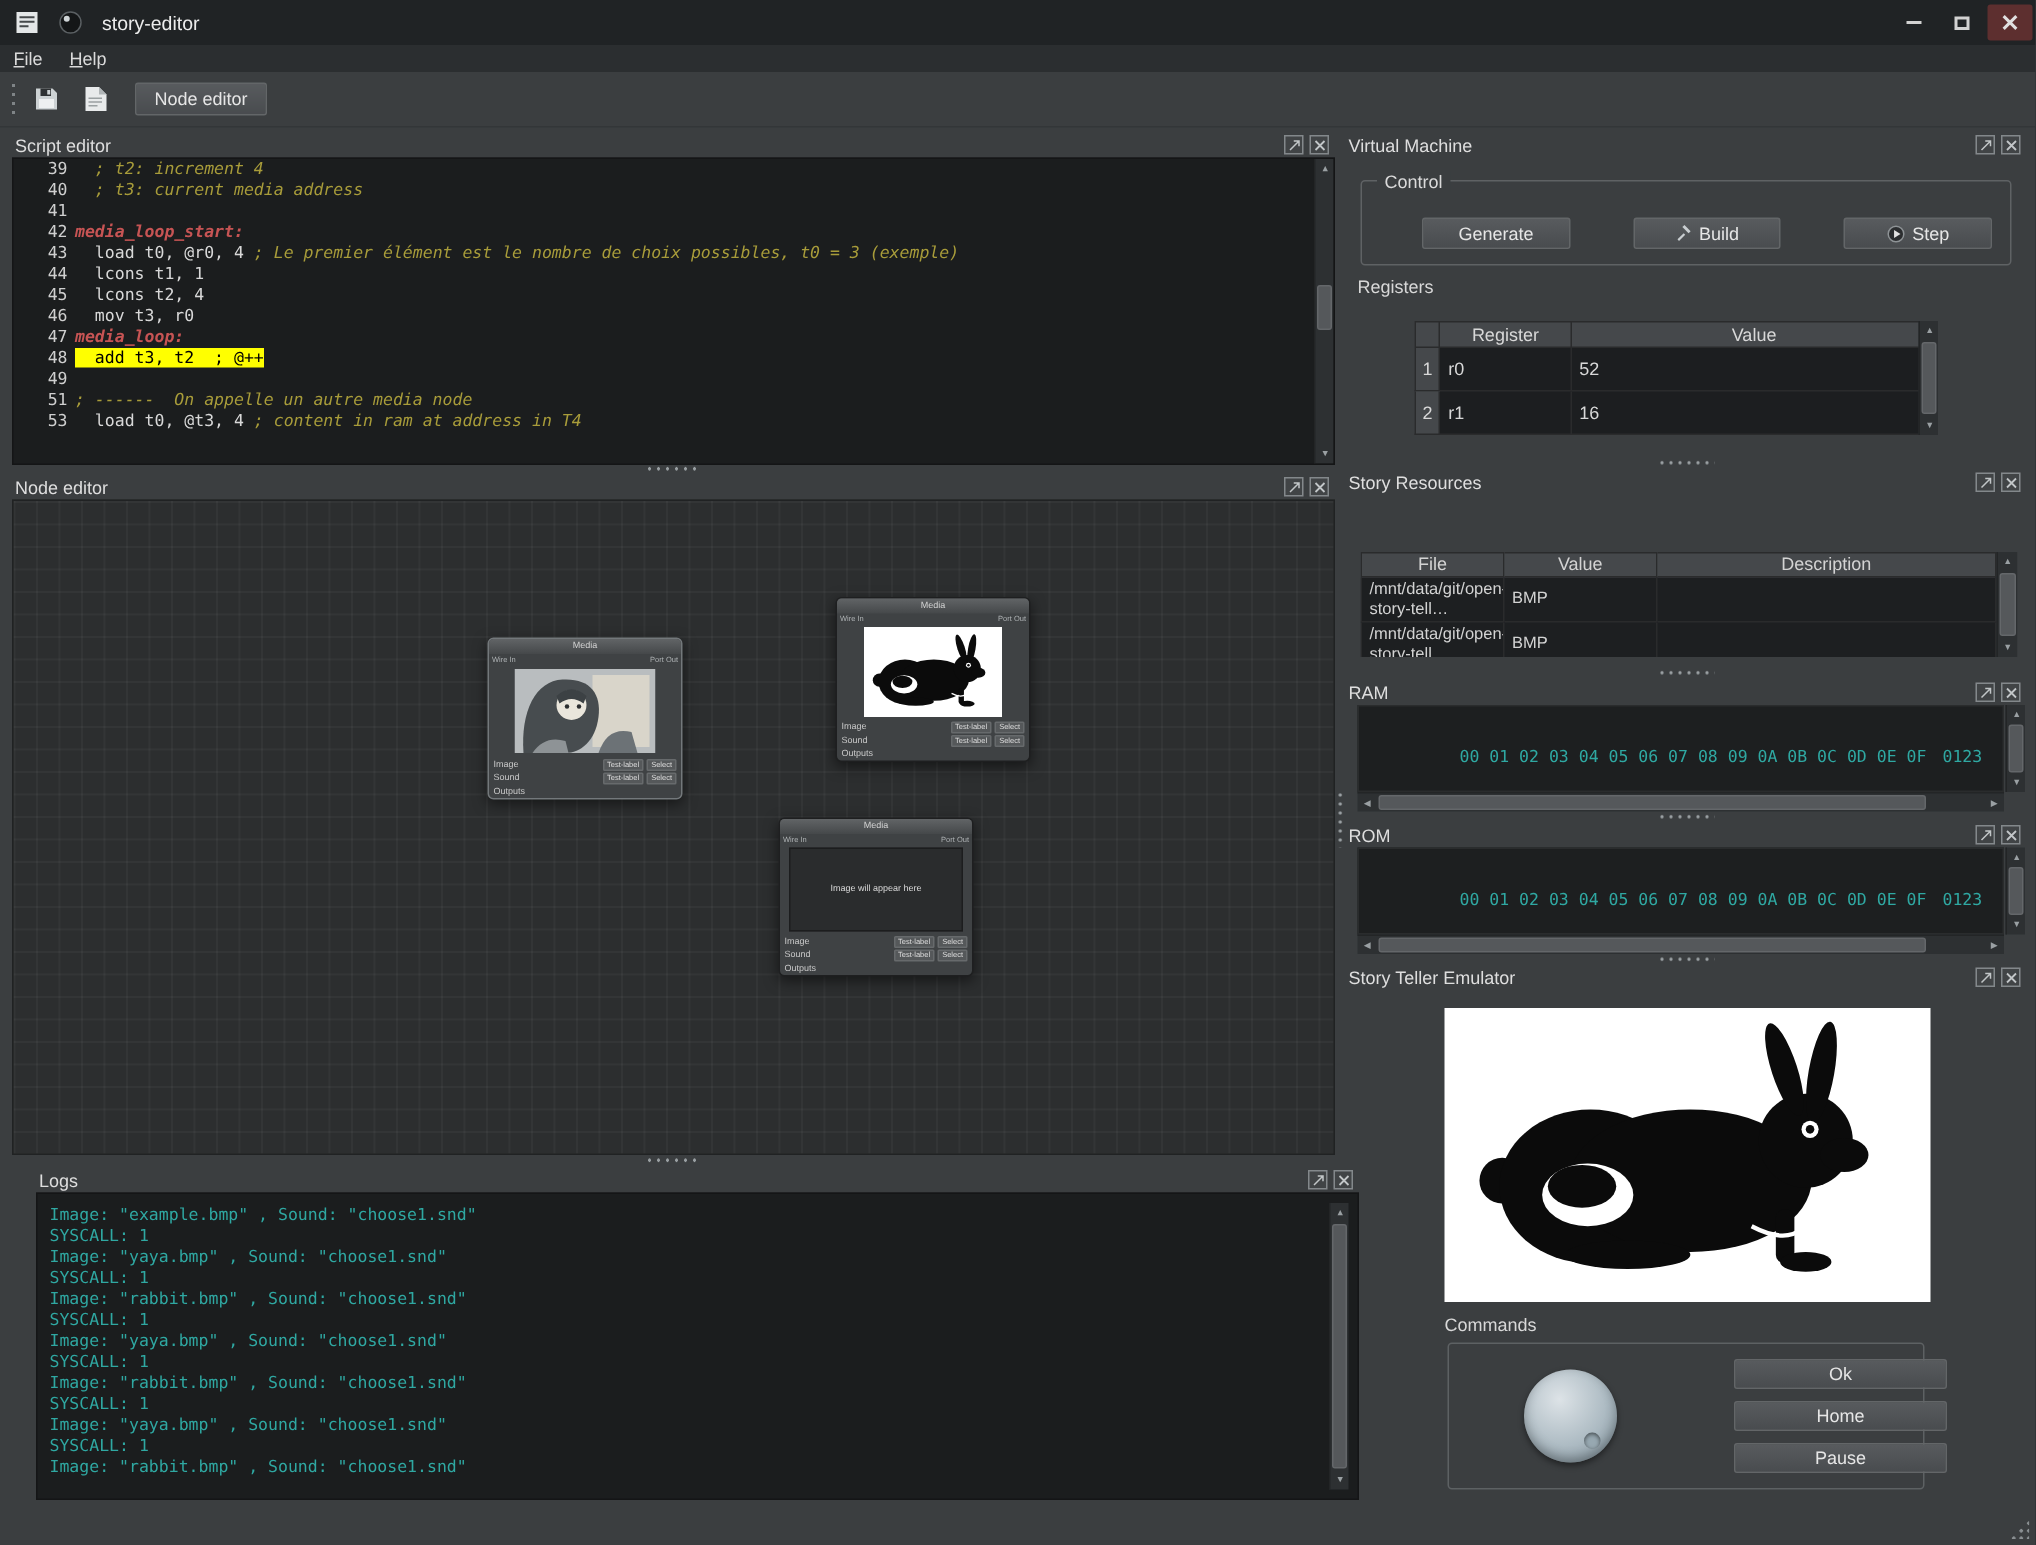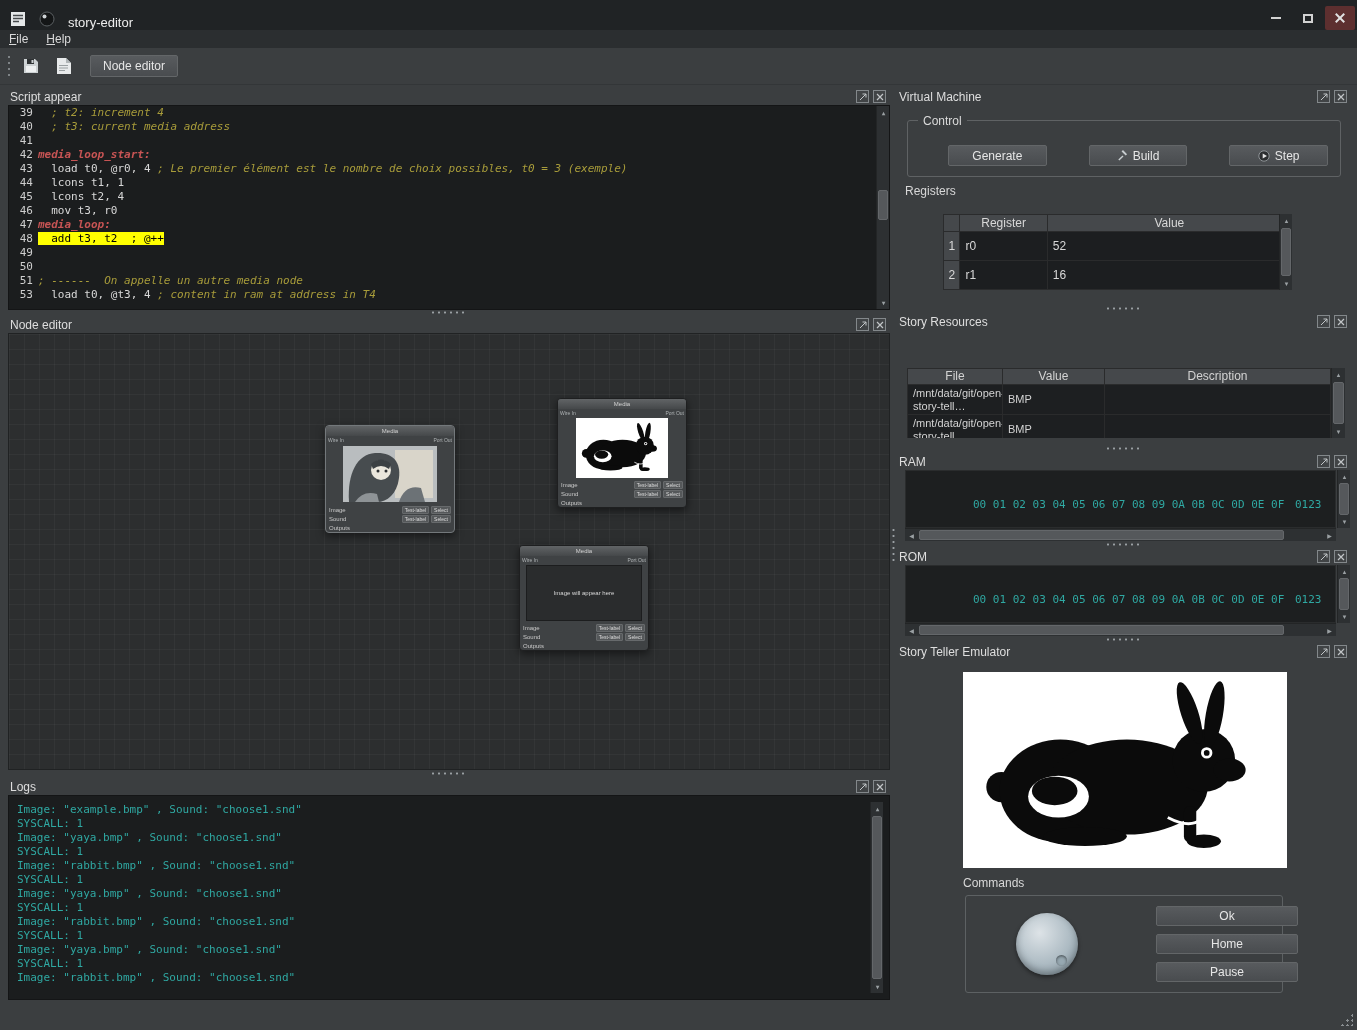--- a/index.html
+++ b/index.html
@@ -1,21 +1,21 @@
 <!DOCTYPE html>
 <html><head>
 <meta charset="utf-8">
 <style>
 * { margin:0; padding:0; box-sizing:border-box; }
 html,body { width:1357px; height:1030px; overflow:hidden; }
 body { background:#3b3e40; font-family:"Liberation Sans","DejaVu Sans",sans-serif; color:#d8d8d8; }
 .app { position:relative; width:1357px; height:1030px; background:#3b3e40; outline:1px solid #1a1c1d; }
 
 
-.titlebar { position:absolute; top:0; left:0; right:0; height:30px; background:#202325; display:flex; align-items:flex-end; }
+.titlebar { position:absolute; top:0; left:0; right:0; height:30px; background:#202325; display:flex; align-items:center; }
 .tb-icon { width:22px; height:22px; margin-left:7px; display:flex; align-items:center; justify-content:center; }
 .tb-title { margin-left:10px; font-size:13px; color:#ececec; }
 .tb-spacer { flex:1; }
 .tb-ctrl { width:30px; height:24px; margin-right:2px; display:flex; align-items:center; justify-content:center; }
 .tb-ctrl.close { background:#5d2f2f; border-radius:2px; }
 .min-glyph { width:10px; height:2px; background:#d2d2d2; }
 .max-glyph { width:10px; height:9px; border:2px solid #d2d2d2; }
 .x-glyph { position:relative; width:10px; height:10px; }
 .x-glyph::before,.x-glyph::after { content:""; position:absolute; left:4px; top:-1px; width:2px; height:12px; background:#e0e0e0; }
 .x-glyph::before { transform:rotate(45deg); } .x-glyph::after { transform:rotate(-45deg); }
@@ -28,21 +28,21 @@
 .tool-grip { width:6px; height:24px; margin-left:6px; background-image:radial-gradient(circle,#7f8487 1px,transparent 1.3px); background-size:6px 6px; }
 .tool-btn { width:28px; height:28px; margin-left:5px; display:flex; align-items:center; justify-content:center; border-radius:2px; }
 .btn { background:linear-gradient(#585b5e,#494c4f); border:1px solid #636668; border-radius:2px; color:#e6e6e6; font-size:12px; display:flex; align-items:center; justify-content:center; gap:5px;margin-left:28px; }
 .node-editor-btn { margin-left:12px; height:22px; padding:0 12px; }
 
 
 .dock { position:absolute; }
 .dock-head { height:17px; display:flex; align-items:center; }
 .dock-name { flex:1; font-size:12px; color:#dedede; padding-left:2px; white-space:nowrap; }
 .dock-btn { width:13px; height:13px; margin-right:4px; border:1px solid #83888b; display:flex; align-items:center; justify-content:center; background:rgba(255,255,255,0.03); }
-.dock-body { position:absolute; left:0; right:0; top:17px; bottom:0; }
+.dock-body { position:absolute; left:0; right:0; top:17px; bottom:0;padding-left:12px; }
 
 
 .dock-script { left:8px; top:88px; width:882px; height:222px; }
 .script-body { background:#1b1d1e; border:1px solid #141516; overflow:hidden; font-family:"DejaVu Sans Mono",monospace; font-size:11px; line-height:14px; }
 .code-line { white-space:pre; height:14px; }
 .ln { display:inline-block; width:24px; text-align:right; color:#cfcfcf; margin-right:5px; }
 .code { color:#d8d8d8; }
 .comment { color:#a89c3a; font-style:italic; }
 .label { color:#c75454; font-style:italic;font-weight:bold; }
 .hl { background:#ffff00; color:#000; }
@@ -68,21 +68,21 @@
 .node-ports { display:flex; justify-content:space-between; font-size:5px; color:#aeb2b4; padding:1px 2px; height:8px; }
 .node-media { margin:1px auto 2px; display:flex; align-items:center; justify-content:center; overflow:hidden; }
 .media-white { background:#ffffff; }
 .media-empty { background:#2a2c2d; border:1px solid #1c1d1e; }
 .media-empty span { font-size:6px; color:#d8d8d8; }
 .node-row { display:flex; align-items:center; font-size:6px; color:#c9c9c9; padding:0 3px; height:9px; gap:2px; }
 .node-row .spacer { flex:1; }
 .nbtn { background:#55585a; border:1px solid #676a6c; border-radius:1px; font-size:5px; line-height:6px; padding:0 2px; color:#dddddd; }
 
 
-.dock-logs { left:8px; top:778px; width:882px; height:222px; }
+.dock-logs { left:24px; top:778px; width:882px; height:222px; }
 .logs-body { background:#1b1d1e; border:1px solid #141516; padding:7px 8px; font-family:"DejaVu Sans Mono",monospace; font-size:11px; line-height:14px; overflow:hidden; }
 .log-line { height:14px; white-space:pre; color:#2fa8a2; }
 .logs-scroll { top:6px; bottom:6px; right:6px; }
 
 
 .dock-vm { left:897px; top:88px; width:454px; height:217px; }
 .vm-group { position:absolute; left:10px; top:32px; width:434px; height:57px; border:1px solid #5f6264; border-radius:3px; }
 .group-label { position:absolute; top:-7px; left:10px; background:#3b3e40; padding:0 5px; font-size:12px; color:#dadada; }
 .vm-btnrow { display:flex; gap:14px; padding:24px 12px 0; }
 .vm-btnrow .btn { flex:1; height:21px; }
@@ -219,21 +219,21 @@
         <path d="M1 1 H10 L15 6 V17 H1 Z" fill="#e8eaeb"></path>
         <path d="M10 1 L10 6 H15 Z" fill="#b0b5b7"></path>
         <path d="M3 8.5 H12 M3 11 H12 M3 13.5 H9" stroke="#9aa0a2" stroke-width="1" fill="none"></path>
       </svg>
     </span>
     <span class="btn node-editor-btn">Node editor</span>
   </div>
 
   <div class="dock dock-script">
     <div class="dock-head">
-      <span class="dock-name">Script appear</span>
+      <span class="dock-name">Script editor</span>
       <span class="dock-btn">
           <svg width="8" height="8" viewBox="0 0 8 8">
             <path d="M1 7 L7 1 M3.5 1 H7 V4.5" stroke="#c2c6c8" fill="none"></path>
           </svg>
         </span>
       <span class="dock-btn">
           <svg width="8" height="8" viewBox="0 0 8 8">
             <path d="M1 1 L7 7 M7 1 L1 7" stroke="#c2c6c8" stroke-width="1.2" fill="none"></path>
           </svg>
         </span>
@@ -244,21 +244,20 @@
           <div class="code-line"><span class="ln">40</span><span class="comment">  ; t3: current media address</span></div>
           <div class="code-line"><span class="ln">41</span></div>
           <div class="code-line"><span class="ln">42</span><span class="label">media_loop_start:</span></div>
           <div class="code-line"><span class="ln">43</span><span class="code">  load t0, @r0, 4 </span><span class="comment">; Le premier élément est le nombre de choix possibles, t0 = 3 (exemple)</span></div>
           <div class="code-line"><span class="ln">44</span><span class="code">  lcons t1, 1</span></div>
           <div class="code-line"><span class="ln">45</span><span class="code">  lcons t2, 4</span></div>
           <div class="code-line"><span class="ln">46</span><span class="code">  mov t3, r0</span></div>
           <div class="code-line"><span class="ln">47</span><span class="label">media_loop:</span></div>
           <div class="code-line"><span class="ln">48</span><span class="hl">  add t3, t2  ; @++</span></div>
           <div class="code-line"><span class="ln">49</span></div>
-          <div class="code-line"><span class="ln">50</span></div>
           <div class="code-line"><span class="ln">51</span><span class="comment">; ------  On appelle un autre media node</span></div>
           <div class="code-line"><span class="ln">53</span><span class="code">  load t0, @t3, 4 </span><span class="comment">; content in ram at address in T4</span></div>
         </div>
       <div class="vscroll">
         <span class="sb-btn sb-up">▲</span>
         <span class="sb-btn sb-down">▼</span>
         <span class="sb-thumb" style="top:84px;height:30px;"></span>
       </div>
     </div>
   </div>

